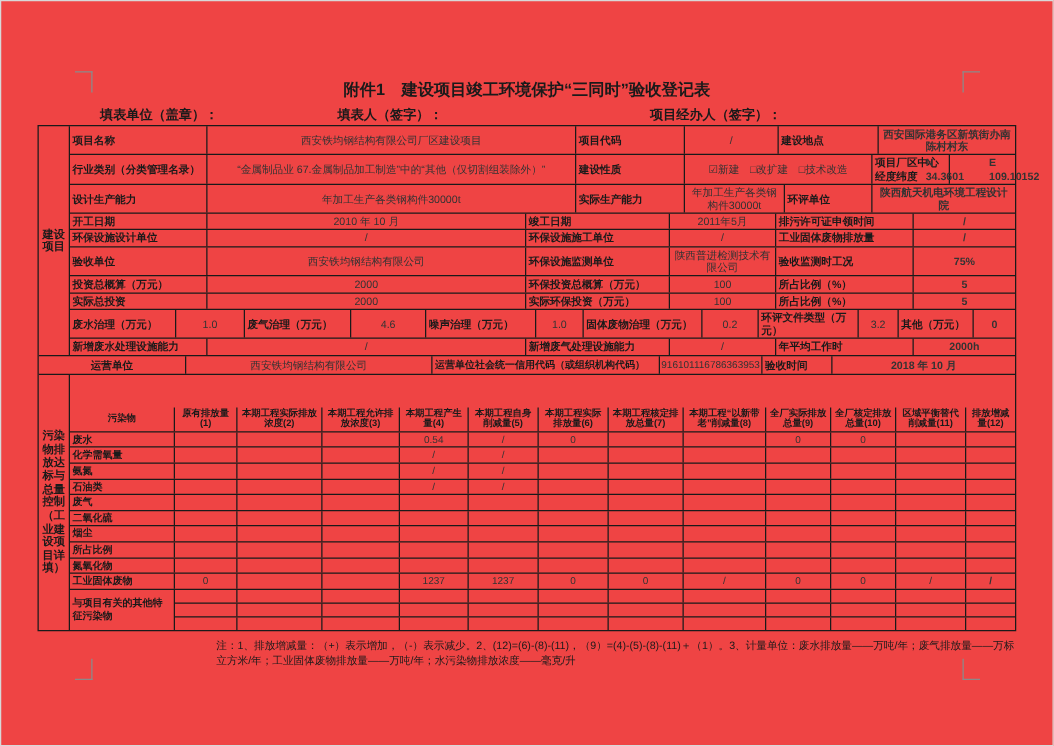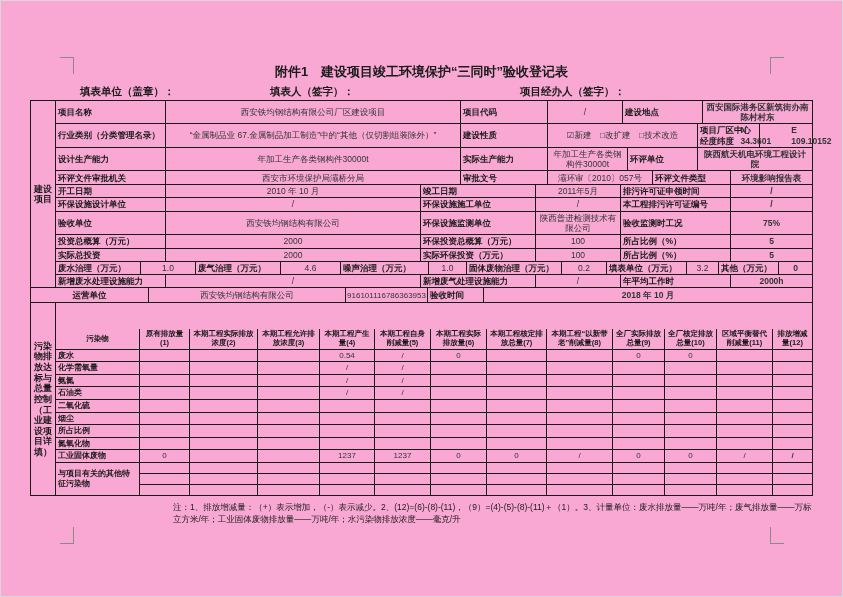--- a/index.html
+++ b/index.html
@@ -1,16 +1,16 @@
 <!DOCTYPE html>
 <html><head>
 <meta charset="utf-8">
 <style>
   html,body{margin:0;padding:0;background:#ffffff;}
-  .page{position:relative;width:843px;height:597px;background:#f9a8d4;overflow:hidden;
+  .page{position:relative;width:843px;height:597px;background:#ef4444;overflow:hidden;
         font-family:"Liberation Sans","DejaVu Sans",sans-serif;color:#1a1a1a;
         box-shadow:inset 0 0 0 1px #d8d8d8;}
   .mark{position:absolute;width:13px;height:16px;}
   .mark.tl{top:57px;left:60px;border-top:1px solid #8a8a8a;border-right:1px solid #8a8a8a;}
   .mark.tr{top:57px;left:770px;border-top:1px solid #8a8a8a;border-left:1px solid #8a8a8a;}
   .mark.bl{top:527px;left:60px;border-bottom:1px solid #8a8a8a;border-right:1px solid #8a8a8a;}
   .mark.br{top:527px;left:770px;border-bottom:1px solid #8a8a8a;border-left:1px solid #8a8a8a;}
   .title{position:absolute;top:63px;left:0;width:100%;text-align:center;font-size:13px;font-weight:bold;}
   .sub{position:absolute;top:85px;left:0;width:100%;font-size:10.5px;font-weight:bold;}
   .sub .s1{position:absolute;left:80px;top:0;}
@@ -85,42 +85,34 @@
             </div>
           </div>
           <div class="frow" style="min-height:20px">
             <div class="c lab" style="width:110px">设计生产能力</div>
             <div class="c" style="width:295px">年加工生产各类钢构件30000t</div>
             <div class="c lab" style="width:87px">实际生产能力</div>
             <div class="c" style="width:80px">年加工生产各类钢构件30000t</div>
             <div class="c lab" style="width:70px">环评单位</div>
             <div class="c">陕西航天机电环境工程设计院</div>
           </div>
-          <div class="frow" style="min-height:13px">
-            <div class="c lab" style="width:110px">环评文件审批机关</div>
-            <div class="c" style="width:295px">西安市环境保护局灞桥分局</div>
-            <div class="c lab" style="width:87px">审批文号</div>
-            <div class="c" style="width:105px">灞环审〔2010〕057号</div>
-            <div class="c lab" style="width:78px">环评文件类型</div>
-            <div class="c">环境影响报告表</div>
-          </div>
           <div class="frow" style="min-height:12px">
             <div class="c lab" style="width:110px">开工日期</div>
             <div class="c" style="width:255px">2010 年 10 月</div>
             <div class="c lab" style="width:115px">竣工日期</div>
             <div class="c" style="width:85px">2011年5月</div>
             <div class="c lab" style="width:110px">排污许可证申领时间</div>
             <div class="c">/</div>
           </div>
           <div class="frow" style="min-height:12px">
             <div class="c lab" style="width:110px">环保设施设计单位</div>
             <div class="c" style="width:255px">/</div>
             <div class="c lab" style="width:115px">环保设施施工单位</div>
             <div class="c" style="width:85px">/</div>
-            <div class="c lab" style="width:110px">本工程排污许可证编号</div>
+            <div class="c lab" style="width:110px">工业固体废物排放量</div>
             <div class="c">/</div>
           </div>
           <div class="frow" style="min-height:20px">
             <div class="c lab" style="width:110px">验收单位</div>
             <div class="c" style="width:255px">西安铁均钢结构有限公司</div>
             <div class="c lab" style="width:115px">环保设施监测单位</div>
             <div class="c" style="width:85px">陕西普进检测技术有限公司</div>
             <div class="c lab" style="width:110px">验收监测时工况</div>
             <div class="c">75%</div>
           </div>
@@ -142,41 +134,42 @@
           </div>
           <div class="frow" style="min-height:12px">
             <div class="c lab" style="width:85px">废水治理（万元）</div>
             <div class="c" style="width:55px">1.0</div>
             <div class="c lab" style="width:85px">废气治理（万元）</div>
             <div class="c" style="width:60px">4.6</div>
             <div class="c lab" style="width:88px">噪声治理（万元）</div>
             <div class="c" style="width:38px">1.0</div>
             <div class="c lab" style="width:95px">固体废物治理（万元）</div>
             <div class="c" style="width:45px">0.2</div>
-            <div class="c lab" style="width:80px">填表单位（万元）</div>
+            <div class="c lab" style="width:80px">环评文件类型（万元）</div>
             <div class="c" style="width:32px">3.2</div>
             <div class="c lab" style="width:60px">其他（万元）</div>
             <div class="c">0</div>
           </div>
           <div class="frow" style="min-height:12px">
             <div class="c lab" style="width:110px">新增废水处理设施能力</div>
             <div class="c" style="width:255px">/</div>
             <div class="c lab" style="width:115px">新增废气处理设施能力</div>
             <div class="c" style="width:85px">/</div>
             <div class="c lab" style="width:110px">年平均工作时</div>
             <div class="c">2000h</div>
           </div>
         </div>
       </div>
 
       <div class="sec">
         <div class="rows">
           <div class="frow" style="min-height:14px">
             <div class="c lab" style="width:118px;justify-content:center;text-align:center">运营单位</div>
             <div class="c" style="width:197px">西安铁均钢结构有限公司</div>
+            <div class="c lab sm" style="width:182px">运营单位社会统一信用代码（或组织机构代码）</div>
             <div class="c sm" style="width:82px">916101116786363953</div>
             <div class="c lab" style="width:56px">验收时间</div>
             <div class="c">2018 年 10 月</div>
           </div>
         </div>
       </div>
 
       <div class="sec">
         <div class="side">
             <span>污染物排放达标与总量控制（工业建设项目详填）</span>
@@ -251,20 +244,35 @@
               <div class="c mcell" style="width: 56px;">/</div>
               <div class="c mcell" style="width: 56px;"></div>
               <div class="c mcell" style="width: 60px;"></div>
               <div class="c mcell" style="width: 66px;"></div>
               <div class="c mcell" style="width: 52px;"></div>
               <div class="c mcell" style="width: 52px;"></div>
               <div class="c mcell" style="width: 56px;"></div>
               <div class="c mcell"></div>
             </div>
             <div class="mrow" style="min-height: 10px;">
+              <div class="c lab mcell" style="width: 84px;">废气</div>
+              <div class="c mcell" style="width: 50px;"></div>
+              <div class="c mcell" style="width: 68px;"></div>
+              <div class="c mcell" style="width: 62px;"></div>
+              <div class="c mcell" style="width: 55px;"></div>
+              <div class="c mcell" style="width: 56px;"></div>
+              <div class="c mcell" style="width: 56px;"></div>
+              <div class="c mcell" style="width: 60px;"></div>
+              <div class="c mcell" style="width: 66px;"></div>
+              <div class="c mcell" style="width: 52px;"></div>
+              <div class="c mcell" style="width: 52px;"></div>
+              <div class="c mcell" style="width: 56px;"></div>
+              <div class="c mcell"></div>
+            </div>
+            <div class="mrow" style="min-height: 10px;">
               <div class="c lab mcell" style="width: 84px;">二氧化硫</div>
               <div class="c mcell" style="width: 50px;"></div>
               <div class="c mcell" style="width: 68px;"></div>
               <div class="c mcell" style="width: 62px;"></div>
               <div class="c mcell" style="width: 55px;"></div>
               <div class="c mcell" style="width: 56px;"></div>
               <div class="c mcell" style="width: 56px;"></div>
               <div class="c mcell" style="width: 60px;"></div>
               <div class="c mcell" style="width: 66px;"></div>
               <div class="c mcell" style="width: 52px;"></div>

